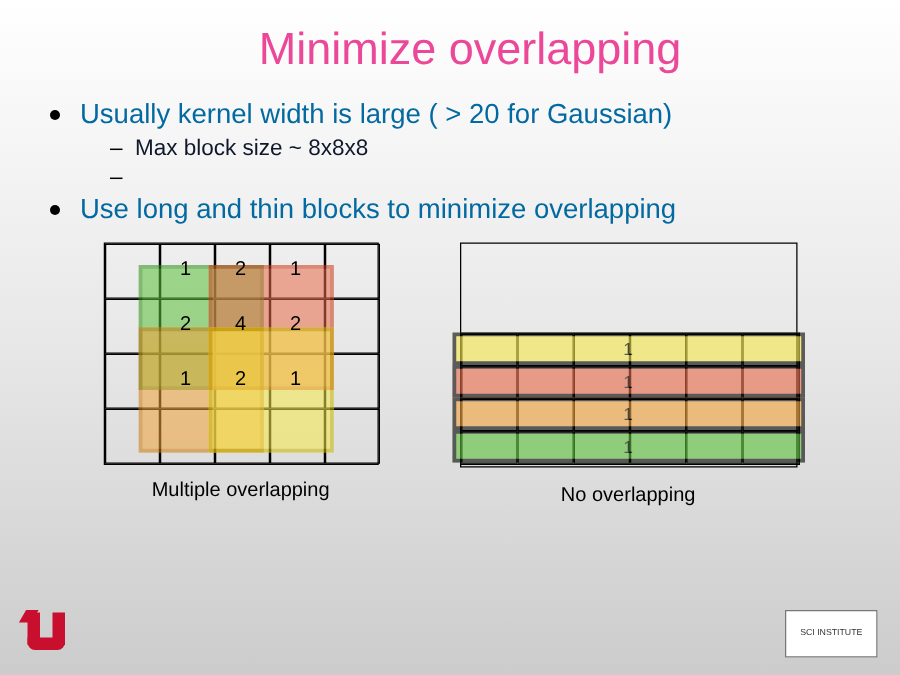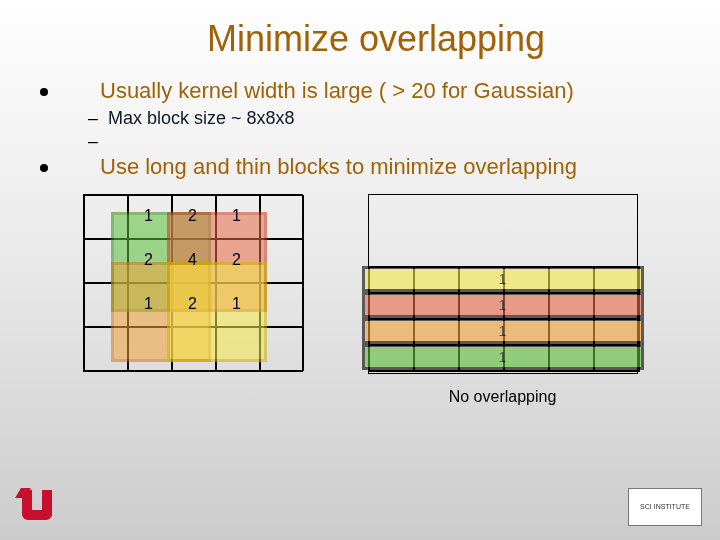--- a/index.html
+++ b/index.html
@@ -8,37 +8,37 @@
     height: 540px;
     background: linear-gradient(180deg, #ffffff 0%, #e8e8e8 50%, #cccccc 100%);
     font-family: Verdana, Geneva, sans-serif;
     position: relative;
     overflow: hidden;
   }
   .title {
     text-align: center;
     font-size: 36px;
     padding-top: 18px;
-    color: #a16207;
+    color: #ec4899;
     font-weight: normal;
     padding-left: 32px;
   }
   .content {
     padding: 18px 40px 0 40px;
   }
   .bullet {
     display: flex;
     align-items: flex-start;
     margin-bottom: 4px;
   }
   .bullet .dot {
     width: 8px; height: 8px; background: #000; border-radius: 50%;
     margin-top: 10px; margin-right: 16px; flex-shrink: 0;
   }
-  .bullet .text { font-size: 22px; color: #a16207; margin-left: 36px; }
+  .bullet .text { font-size: 22px; color: #0369a1; }
   .subbullet {
     display: flex;
     align-items: flex-start;
     margin-left: 48px;
     margin-bottom: 2px;
   }
   .subbullet .dash {
     font-size: 18px; margin-right: 10px; color: #000;
   }
   .subbullet .text { font-size: 18px; color: #0f172a; }
@@ -208,20 +208,21 @@
           <div class="ov-label">2</div>
           <div class="ov-label">1</div>
           <div></div>
           <div></div>
             <div></div>
             <div></div>
             <div></div>
             <div></div>
         </div>
       </div>
+      <div class="caption">Multiple overlapping</div>
     </div>
 
     <div class="diagram-col">
       <div class="right-diagram">
         <div class="right-frame"></div>
         <div class="right-grid">
           <div class="right-cell"></div>
             <div class="right-cell"></div>
             <div class="right-cell"></div>
             <div class="right-cell"></div>

